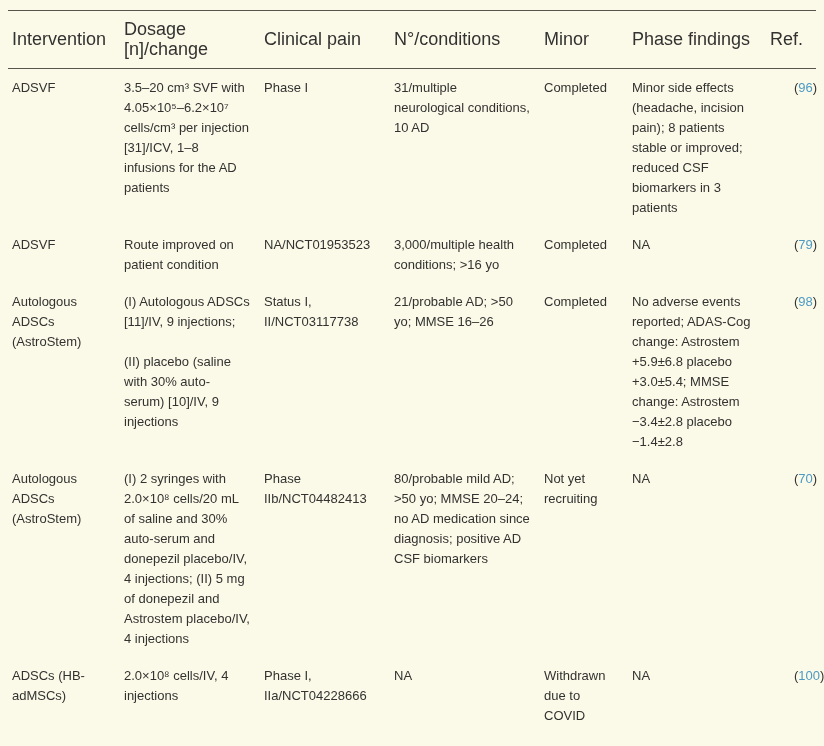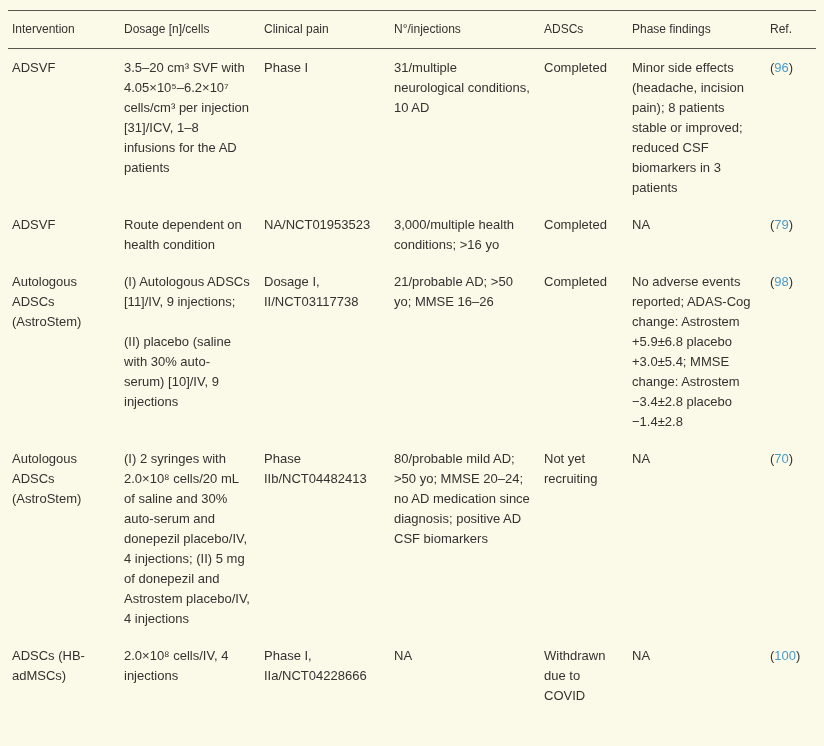--- a/index.html
+++ b/index.html
@@ -18,21 +18,21 @@
     padding: 10px 8px 0 8px;
   }
   table.trials {
     width: 808px;
     border-collapse: collapse;
     table-layout: fixed;
   }
   table.trials th {
     text-align: left;
     font-weight: normal;
-    font-size: 12px;
+    font-size: 18px;
     line-height: 20px;
     color: #333231;
     vertical-align: middle;
     padding: 8px 14px 9px 0;
     border-top: 1px solid #56564c;
     border-bottom: 1px solid #56564c;
   }
   table.trials td {
     vertical-align: top;
     font-size: 13px;
@@ -47,20 +47,21 @@
     padding-left: 4px;
   }
   table.trials th:last-child,
   table.trials td:last-child {
     padding-right: 2px;
   }
   a.ref-link {
     text-decoration: none;
     cursor: pointer;
     white-space: nowrap;
+    margin-left: 24px;
   }
   a.ref-link .paren {
     color: #333231;
   }
   a.ref-link .num {
     color: #4d9ac4;
   }
 </style>
 </head>
 <body>
@@ -72,53 +73,53 @@
       <col style="width:140px">
       <col style="width:130px">
       <col style="width:150px">
       <col style="width:88px">
       <col style="width:138px">
       <col style="width:46px">
     </colgroup>
     <thead>
       <tr>
         <th>Intervention</th>
-        <th>Dosage [n]/cells</th>
+        <th>Dosage [n]/change</th>
         <th>Clinical pain</th>
-        <th>N°/injections</th>
-        <th>ADSCs</th>
+        <th>N°/conditions</th>
+        <th>Minor</th>
         <th>Phase findings</th>
         <th>Ref.</th>
       </tr>
     </thead>
     <tbody>
       <tr>
         <td>ADSVF</td>
         <td>3.5–20 cm³ SVF with 4.05×10⁵–6.2×10⁷ cells/cm³ per injection [31]/ICV, 1–8 infusions for the AD patients</td>
         <td>Phase I</td>
         <td>31/multiple neurological conditions, 10 AD</td>
         <td>Completed</td>
         <td>Minor side effects (headache, incision pain); 8 patients stable or improved; reduced CSF biomarkers in 3 patients</td>
         <td><a class="ref-link"><span class="paren">(</span><span class="num">96</span><span class="paren">)</span></a></td>
       </tr>
       <tr>
         <td>ADSVF</td>
-        <td>Route dependent on health condition</td>
+        <td>Route improved on patient condition</td>
         <td>NA/NCT01953523</td>
         <td>3,000/multiple health conditions; &gt;16 yo</td>
         <td>Completed</td>
         <td>NA</td>
         <td><a class="ref-link"><span class="paren">(</span><span class="num">79</span><span class="paren">)</span></a></td>
       </tr>
       <tr>
         <td>Autologous ADSCs (AstroStem)</td>
         <td>(I) Autologous ADSCs [11]/IV, 9 injections;
 
 (II) placebo (saline with 30% auto-serum) [10]/IV, 9 injections</td>
-        <td>Dosage I, II/NCT03117738</td>
+        <td>Status I, II/NCT03117738</td>
         <td>21/probable AD; &gt;50 yo; MMSE 16–26</td>
         <td>Completed</td>
         <td>No adverse events reported; ADAS-Cog change: Astrostem +5.9±6.8 placebo +3.0±5.4; MMSE change: Astrostem −3.4±2.8 placebo −1.4±2.8</td>
         <td><a class="ref-link"><span class="paren">(</span><span class="num">98</span><span class="paren">)</span></a></td>
       </tr>
       <tr>
         <td>Autologous ADSCs (AstroStem)</td>
         <td>(I) 2 syringes with 2.0×10⁸ cells/20 mL of saline and 30% auto-serum and donepezil placebo/IV, 4 injections; (II) 5 mg of donepezil and Astrostem placebo/IV, 4 injections</td>
         <td>Phase IIb/NCT04482413</td>
         <td>80/probable mild AD; &gt;50 yo; MMSE 20–24; no AD medication since diagnosis; positive AD CSF biomarkers</td>

